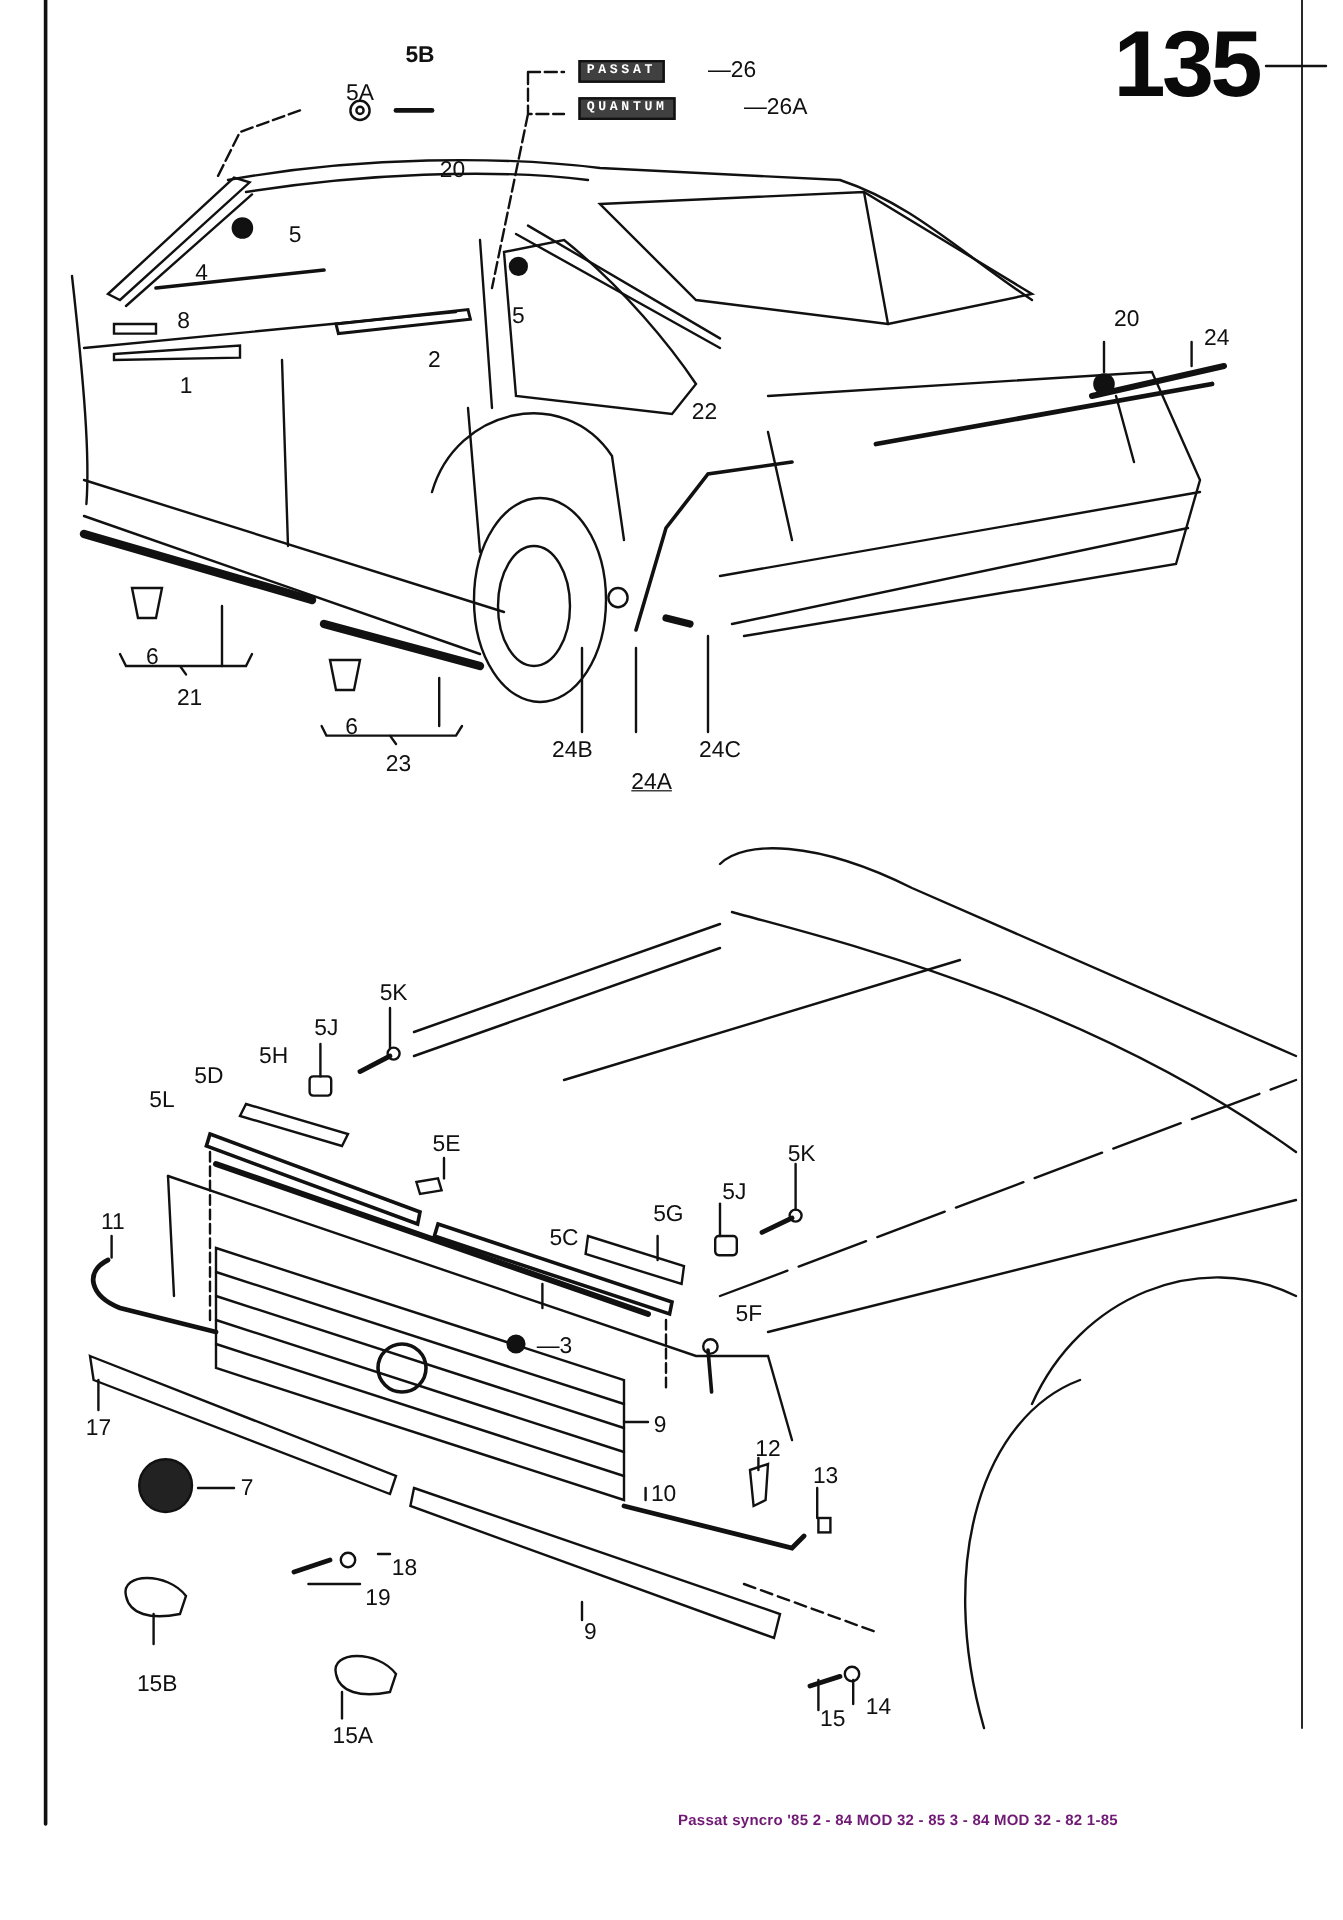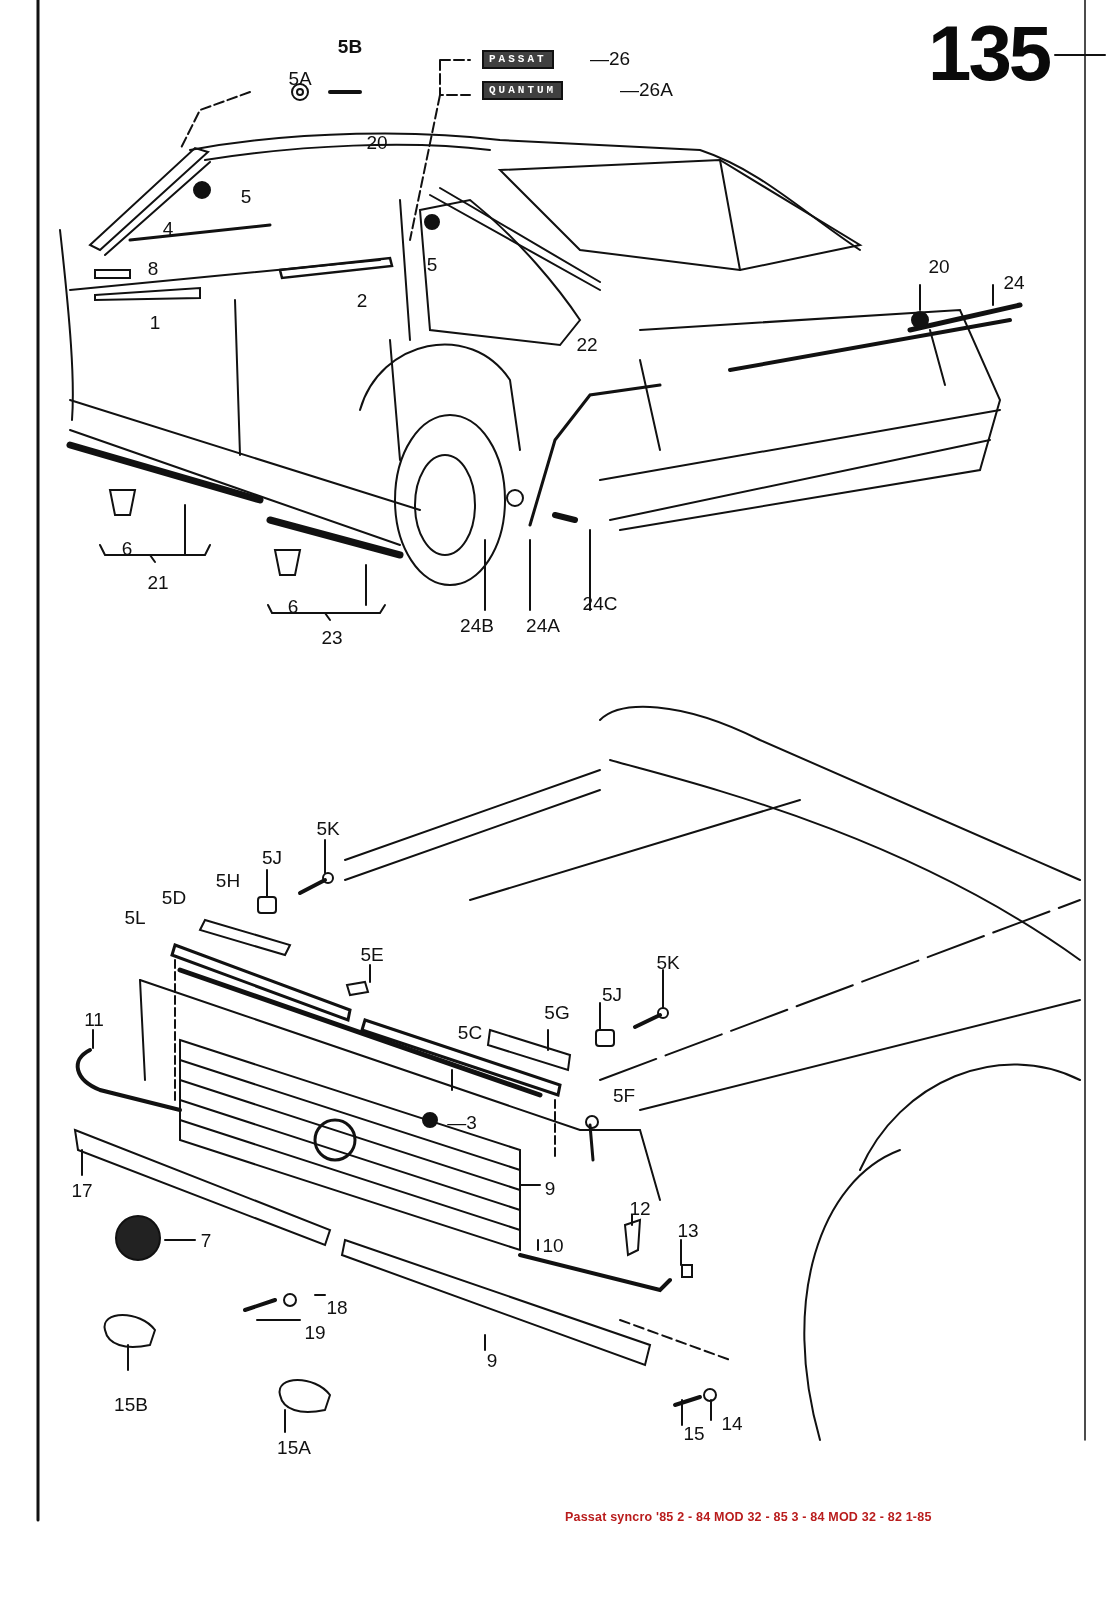--- a/index.html
+++ b/index.html
@@ -4,21 +4,21 @@
 <style>
   html, body { margin: 0; padding: 0; background: #ffffff; }
   body { width: 1119px; height: 1600px; position: relative; overflow: hidden;
          font-family: "Liberation Sans", sans-serif; color: #111; }
   #canvas { position: absolute; left: 0; top: 0; width: 1119px; height: 1600px; }
   .lbl { position: absolute; font-family: "Liberation Sans", sans-serif; font-size: 19px;
          line-height: 1; color: #111; white-space: nowrap; transform: translate(-50%, -50%); }
   .page-number { position: absolute; left: 928px; top: 14px; font-size: 78px; font-weight: bold;
                  letter-spacing: -3px; line-height: 1; color: #0a0a0a; }
   .footer { position: absolute; left: 565px; top: 1510px; font-size: 12.5px; font-weight: bold;
-            color: #b91c1c; white-space: nowrap; letter-spacing: 0.2px; }
+            color: #701a75; white-space: nowrap; letter-spacing: 0.2px; }
   .badge { position: absolute; background: #404040; color: #fff; font-size: 11px; font-weight: bold;
            letter-spacing: 3px; padding: 1px 5px; border: 2px solid #111; line-height: 13px;
            font-family: "Liberation Mono", monospace; }
   .badge-lbl { position: absolute; font-size: 19px; white-space: nowrap; }
 </style>
 </head>
 <body>
 
 <svg id="canvas" viewBox="0 0 1119 1600" xmlns="http://www.w3.org/2000/svg">
   <g fill="none" stroke="#111" stroke-width="2" stroke-linecap="round">
@@ -206,22 +206,22 @@
 <div class="lbl" style="left:155px; top:322px;">1</div>
 <div class="lbl" style="left:362px; top:300px;">2</div>
 <div class="lbl" style="left:587px; top:344px;">22</div>
 <div class="lbl" style="left:939px; top:266px;">20</div>
 <div class="lbl" style="left:1014px; top:282px;">24</div>
 <div class="lbl" style="left:127px; top:548px;">6</div>
 <div class="lbl" style="left:158px; top:582px;">21</div>
 <div class="lbl" style="left:293px; top:606px;">6</div>
 <div class="lbl" style="left:332px; top:637px;">23</div>
 <div class="lbl" style="left:477px; top:625px;">24B</div>
-<div class="lbl" style="left:543px; top:625px;">24A</div>
-<div class="lbl" style="left:600px; top:603px;">24C</div>
+<div class="lbl" style="left:543px; top:652px;text-decoration:underline;">24A</div>
+<div class="lbl" style="left:600px; top:625px;">24C</div>
 
 <div class="lbl" style="left:328px; top:828px;">5K</div>
 <div class="lbl" style="left:272px; top:857px;">5J</div>
 <div class="lbl" style="left:228px; top:880px;">5H</div>
 <div class="lbl" style="left:174px; top:897px;">5D</div>
 <div class="lbl" style="left:135px; top:917px;">5L</div>
 <div class="lbl" style="left:372px; top:954px;">5E</div>
 <div class="lbl" style="left:668px; top:962px;">5K</div>
 <div class="lbl" style="left:612px; top:994px;">5J</div>
 <div class="lbl" style="left:557px; top:1012px;text-align:right;">5G</div>

